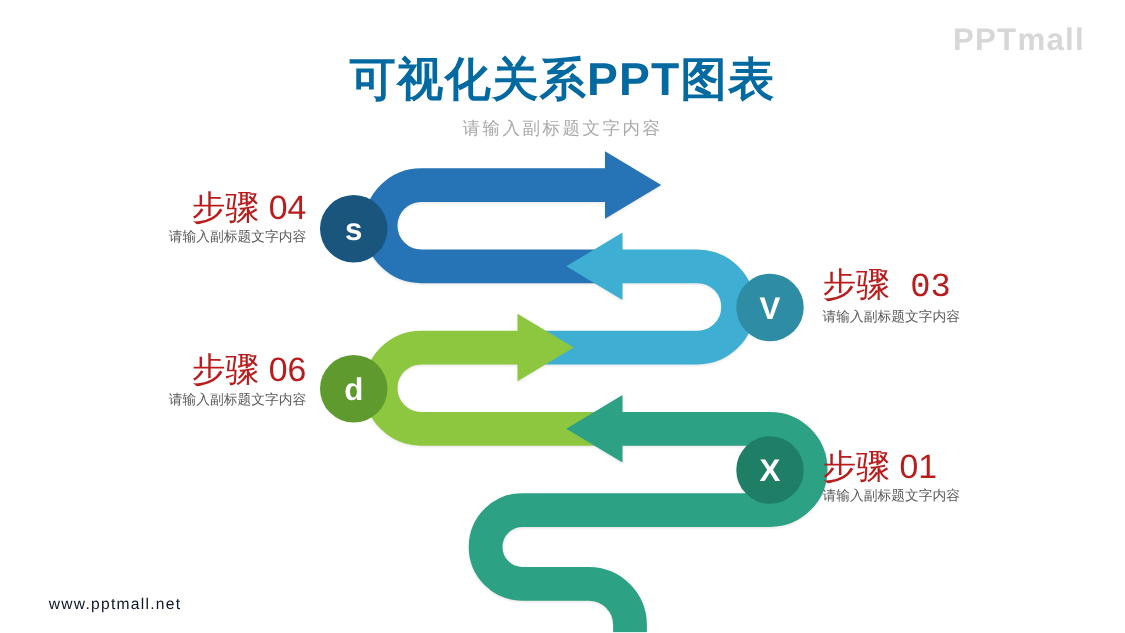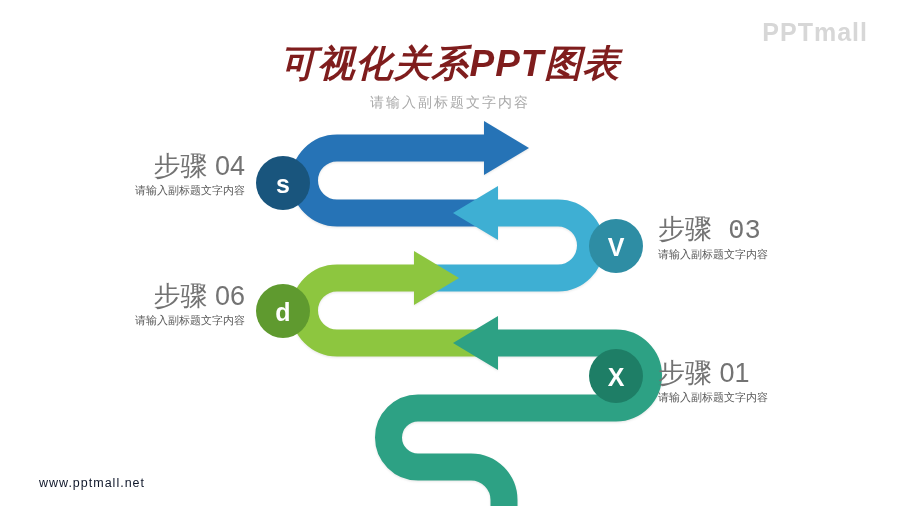--- a/index.html
+++ b/index.html
@@ -1,31 +1,31 @@
 <!DOCTYPE html>
 <html><head>
 <meta charset="utf-8">
 <style>
   html,body{margin:0;padding:0;background:#ffffff;}
   body{font-family:"Liberation Sans","DejaVu Sans",sans-serif;}
   .canvas{position:relative;width:900px;height:506px;background:#ffffff;overflow:hidden;}
 
   .title-wrap{position:absolute;top:42px;left:0;width:900px;text-align:center;}
-  .main-title{font-size:37px;font-weight:bold;color:#7f1d1d;letter-spacing:1px;line-height:1.2;font-style:italic;}
+  .main-title{font-size:37px;font-weight:bold;color:#0369a1;letter-spacing:1px;line-height:1.2;}
   .sub-title{margin-top:8px;font-size:14px;color:#a9a9a9;letter-spacing:2px;}
 
   .logo{position:absolute;top:18px;right:32px;font-size:25px;font-weight:bold;color:#d7d7d7;letter-spacing:1px;}
   .watermark{position:absolute;top:476px;left:39px;font-size:12.5px;color:#0f172a;letter-spacing:1px;}
 
   .diagram-svg{position:absolute;top:0;left:0;}
   .arrows{filter:drop-shadow(0 1px 1px rgba(0,0,0,0.10));}
   .node-letter{font-family:"Liberation Sans","DejaVu Sans",sans-serif;font-weight:bold;font-size:25px;}
 
   .step-label{position:absolute;}
-  .step-label .lbl{font-size:27px;color:#737373;line-height:30px;white-space:nowrap;}
+  .step-label .lbl{font-size:27px;color:#b91c1c;line-height:30px;white-space:nowrap;}
   .step-label .desc{font-size:11px;color:#595959;line-height:14px;margin-top:2px;white-space:nowrap;}
   .step-left{text-align:right;right:655px;}
   .step-right{text-align:left;left:658px;}
   .pos-step04{top:151px;}
   .pos-step03{top:216px;font-family:Liberation Mono, monospace;}
   .pos-step02{top:281px;}
   .pos-step01{top:346px;margin-top:12px;}
 </style>
 </head>
 <body>

